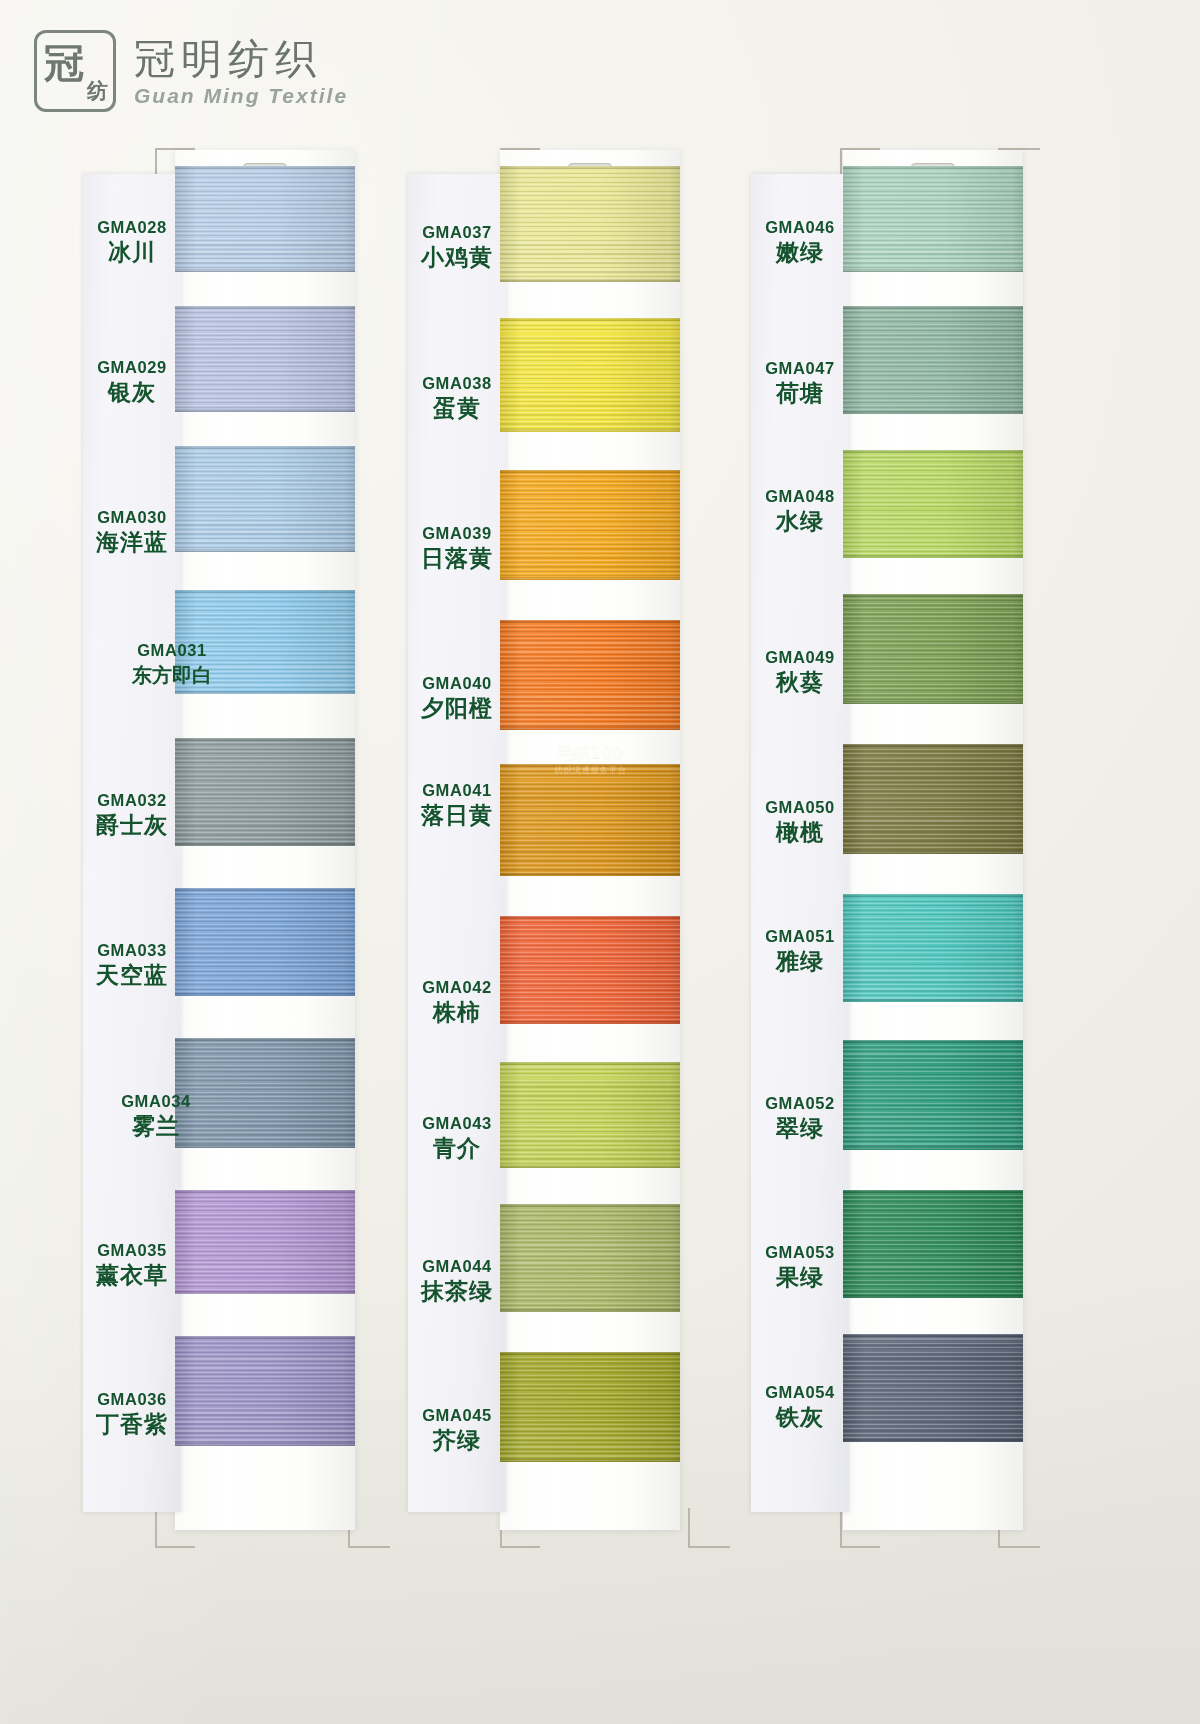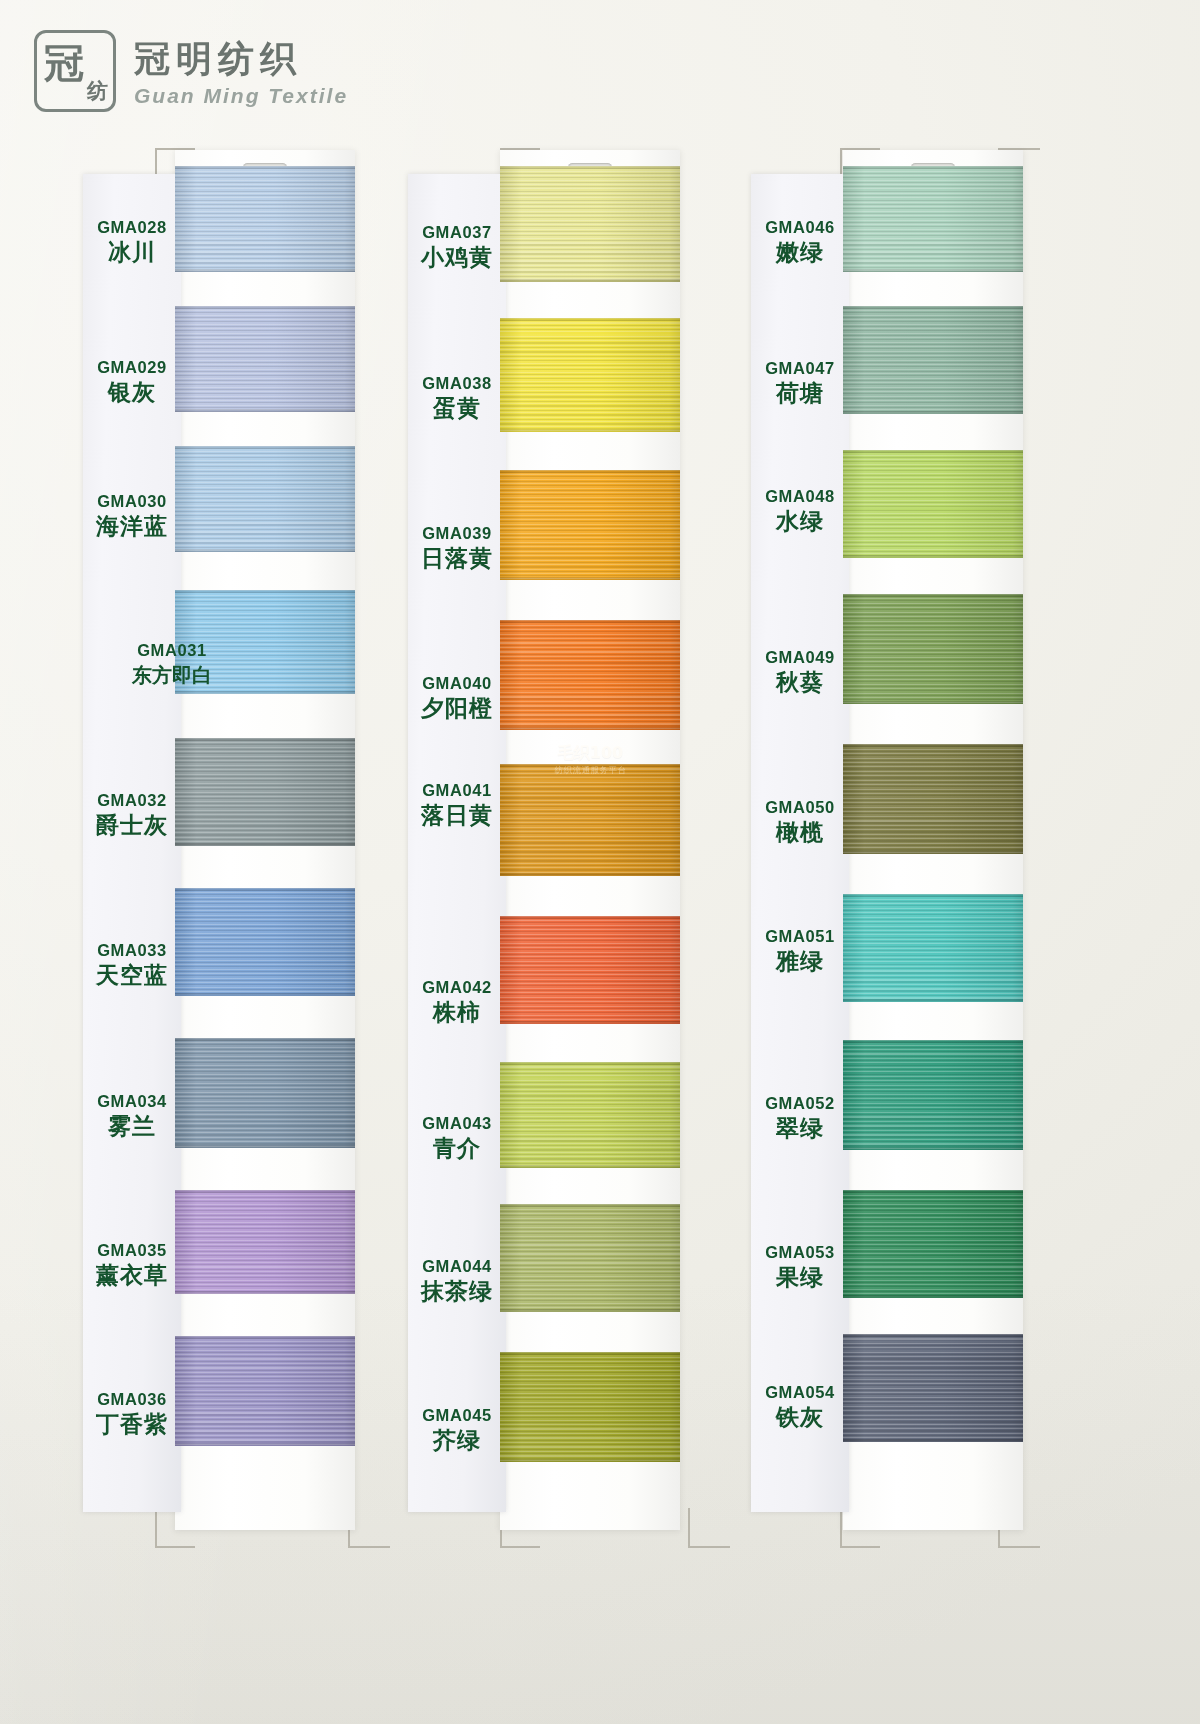--- a/index.html
+++ b/index.html
@@ -34,21 +34,21 @@
   #logo-mark .g1{
     position:absolute;left:7px;top:10px;font-size:40px;line-height:40px;
     color:#6e7772;font-weight:700;font-family:"DejaVu Sans",sans-serif;
   }
   #logo-mark .g2{
     position:absolute;right:5px;bottom:7px;font-size:21px;line-height:21px;
     color:#6e7772;font-weight:700;font-family:"DejaVu Sans",sans-serif;
   }
   #logo-text{display:flex;flex-direction:column;justify-content:center;}
   #logo-cn{
-    font-size:36px;line-height:48px;letter-spacing:6px;color:#6b746f;font-weight:700;
+    font-size:41px;line-height:48px;letter-spacing:6px;color:#6b746f;font-weight:400;
     font-family:"DejaVu Sans",sans-serif;
   }
   #logo-en{
     font-size:21px;line-height:24px;letter-spacing:2px;color:#9aa39e;
     font-weight:700;font-style:italic;margin-top:1px;
     font-family:"Liberation Sans",sans-serif;
   }
 
   
   .crop{position:absolute;}
@@ -230,21 +230,21 @@
       <div class="code">GMA029</div>
       <div class="name">银灰</div>
     </div>
     <div class="swatch" style="top: 296px; height: 106px; left: 92px;">
       <div class="fill" style="background: rgb(171, 203, 230);"></div>
       <div class="threads"></div>
       <div class="shade"></div>
       <div class="edge-top"></div>
       <div class="edge-bot"></div>
     </div>
-    <div class="label" style="top: 341px;">
+    <div class="label" style="top: 357px;">
       <div class="code">GMA030</div>
       <div class="name">海洋蓝</div>
     </div>
     <div class="swatch" style="top: 440px; height: 104px; left: 92px;">
       <div class="fill" style="background: rgb(142, 201, 234);"></div>
       <div class="threads"></div>
       <div class="shade"></div>
       <div class="edge-top"></div>
       <div class="edge-bot"></div>
     </div>
@@ -274,21 +274,21 @@
       <div class="code">GMA033</div>
       <div class="name">天空蓝</div>
     </div>
     <div class="swatch" style="top: 888px; height: 110px; left: 92px;">
       <div class="fill" style="background: rgb(127, 150, 171);"></div>
       <div class="threads"></div>
       <div class="shade"></div>
       <div class="edge-top"></div>
       <div class="edge-bot"></div>
     </div>
-    <div class="label" style="top: 941px;">
+    <div class="label" style="top: 941px; padding-left: 24px;">
       <div class="code">GMA034</div>
       <div class="name">雾兰</div>
     </div>
     <div class="swatch" style="top: 1040px; height: 104px; left: 92px;">
       <div class="fill" style="background: rgb(178, 150, 210);"></div>
       <div class="threads"></div>
       <div class="shade"></div>
       <div class="edge-top"></div>
       <div class="edge-bot"></div>
     </div>

